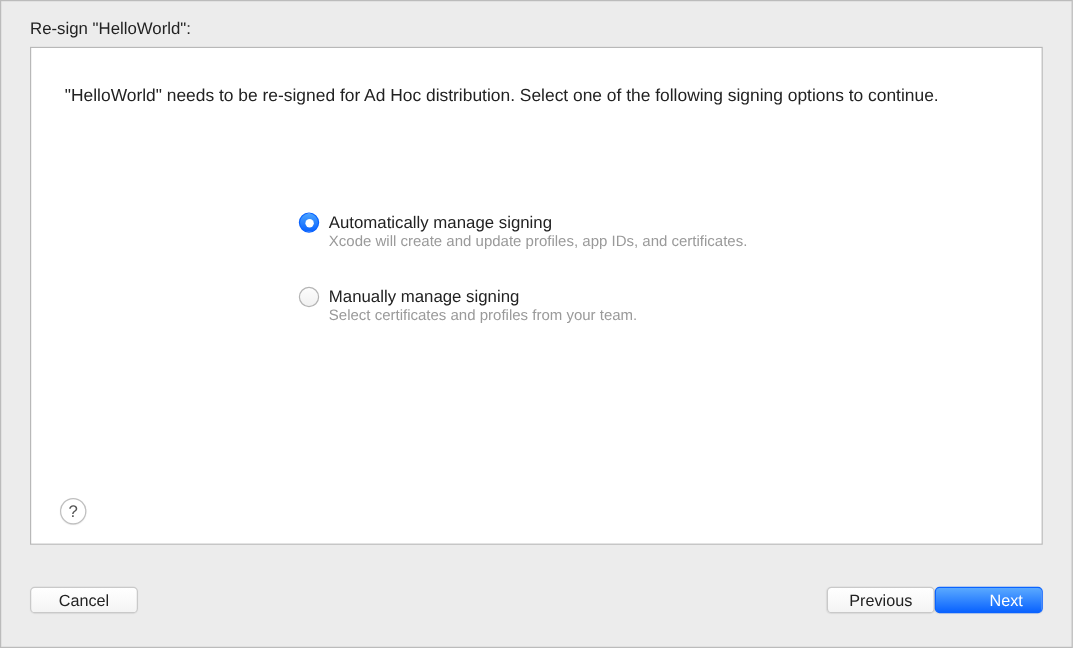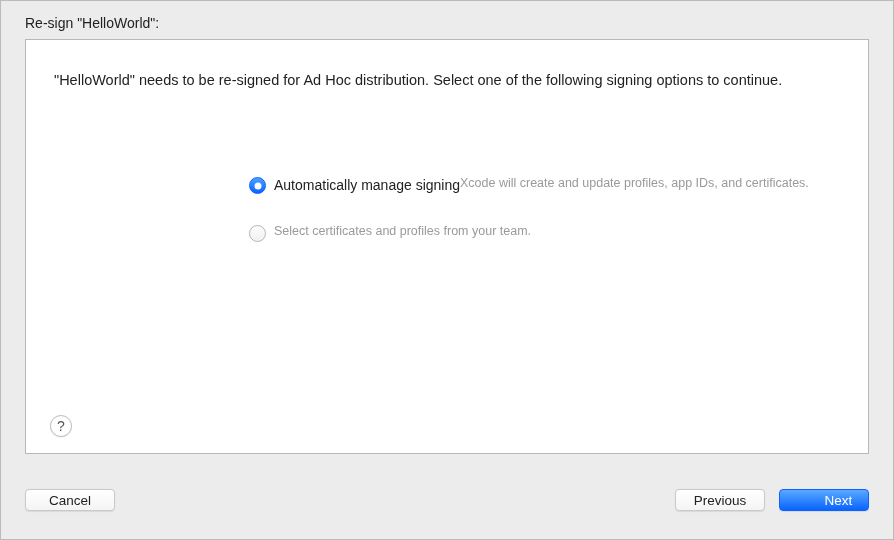--- a/index.html
+++ b/index.html
@@ -72,21 +72,21 @@
       width: 7px;
       height: 7px;
       background: #fff;
       border-radius: 50%;
       top: 50%;
       left: 50%;
       transform: translate(-50%, -50%);
     }
     .option-text {
       display: flex;
-      flex-direction: row;
+      flex-direction: column;
     }
     .option-label {
       font-size: 14px;
       color: #222;
       line-height: 1.3;
     }
     .option-sublabel {
       font-size: 12.5px;
       color: #9a9a9a;
       margin-top: 0;
@@ -131,21 +131,20 @@
       box-shadow: 0 0.5px 1px rgba(0,0,0,0.08);
     }
     .btn.primary {
       background: linear-gradient(to bottom, #5aa9ff, #0a63ff);
       border: 1px solid #0a63ff;
       color: #fff;
       padding-left: 43px;
     }
     .right-buttons {
       display: flex;
-      gap: 14px;
       align-items: flex-end;
     }
   </style>
 </head>
 <body>
 
 <div class="dialog">
 
   <div class="title-label">Re-sign "HelloWorld":</div>
 
@@ -158,20 +157,21 @@
         <div class="radio selected"></div>
         <div class="option-text">
           <div class="option-label">Automatically manage signing</div>
           <div class="option-sublabel">Xcode will create and update profiles, app IDs, and certificates.</div>
         </div>
       </div>
 
       <div class="option">
         <div class="radio"></div>
         <div class="option-text">
+          <div class="option-label">Manually manage signing</div>
           <div class="option-sublabel">Select certificates and profiles from your team.</div>
         </div>
       </div>
 
     </div>
 
     <div class="help-button">
       <span>?</span>
     </div>
   </div>

